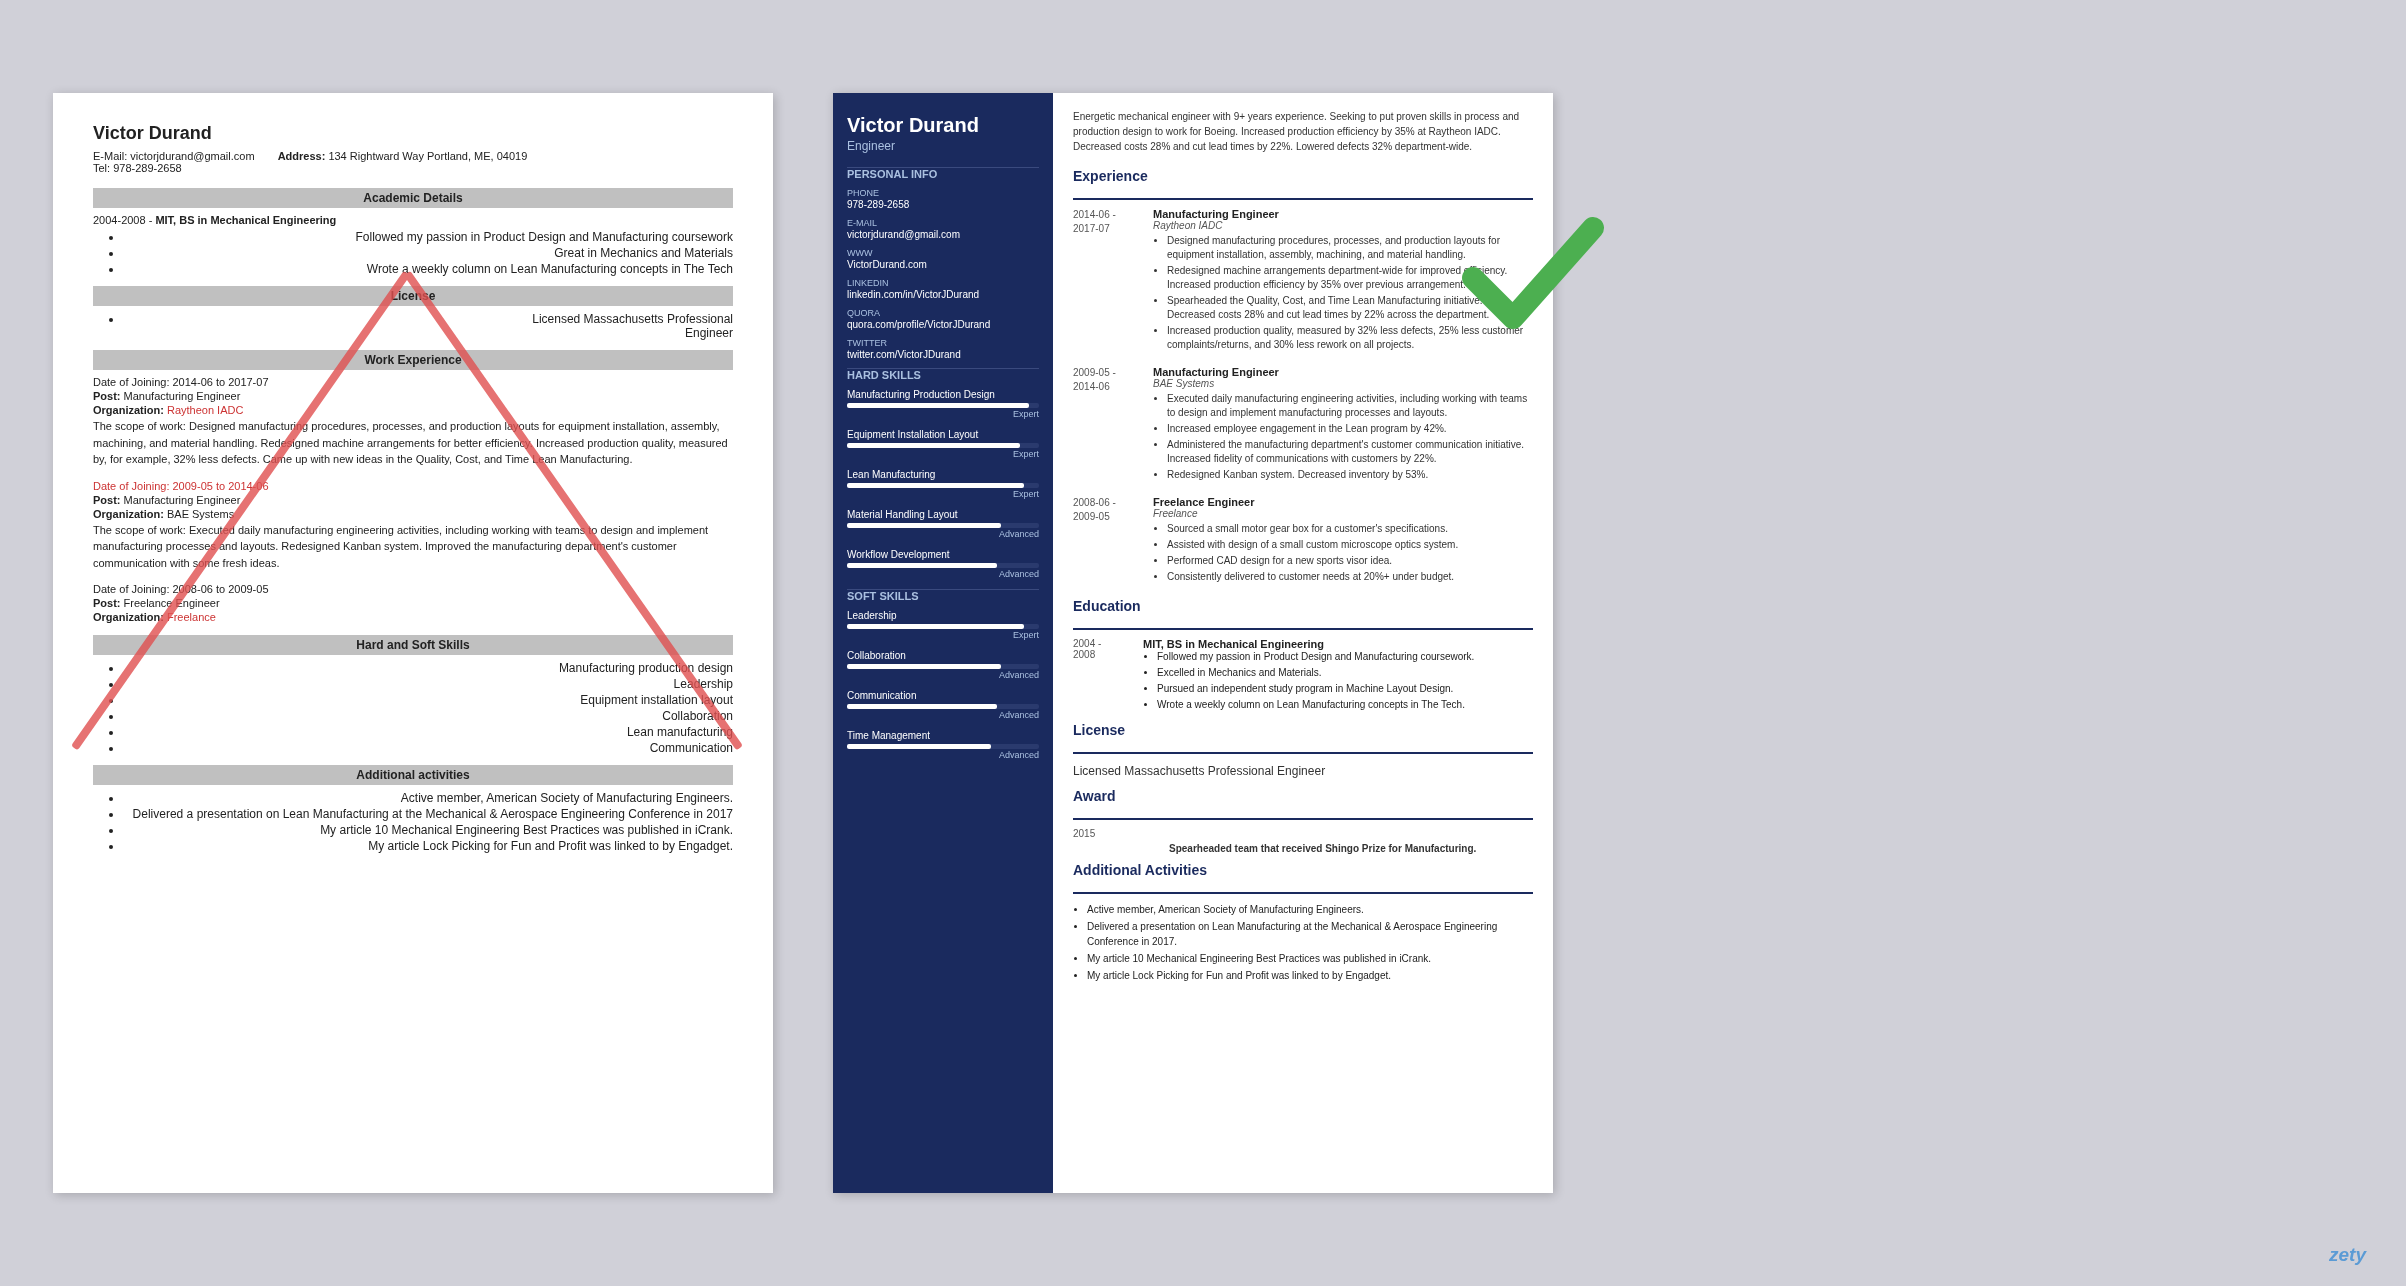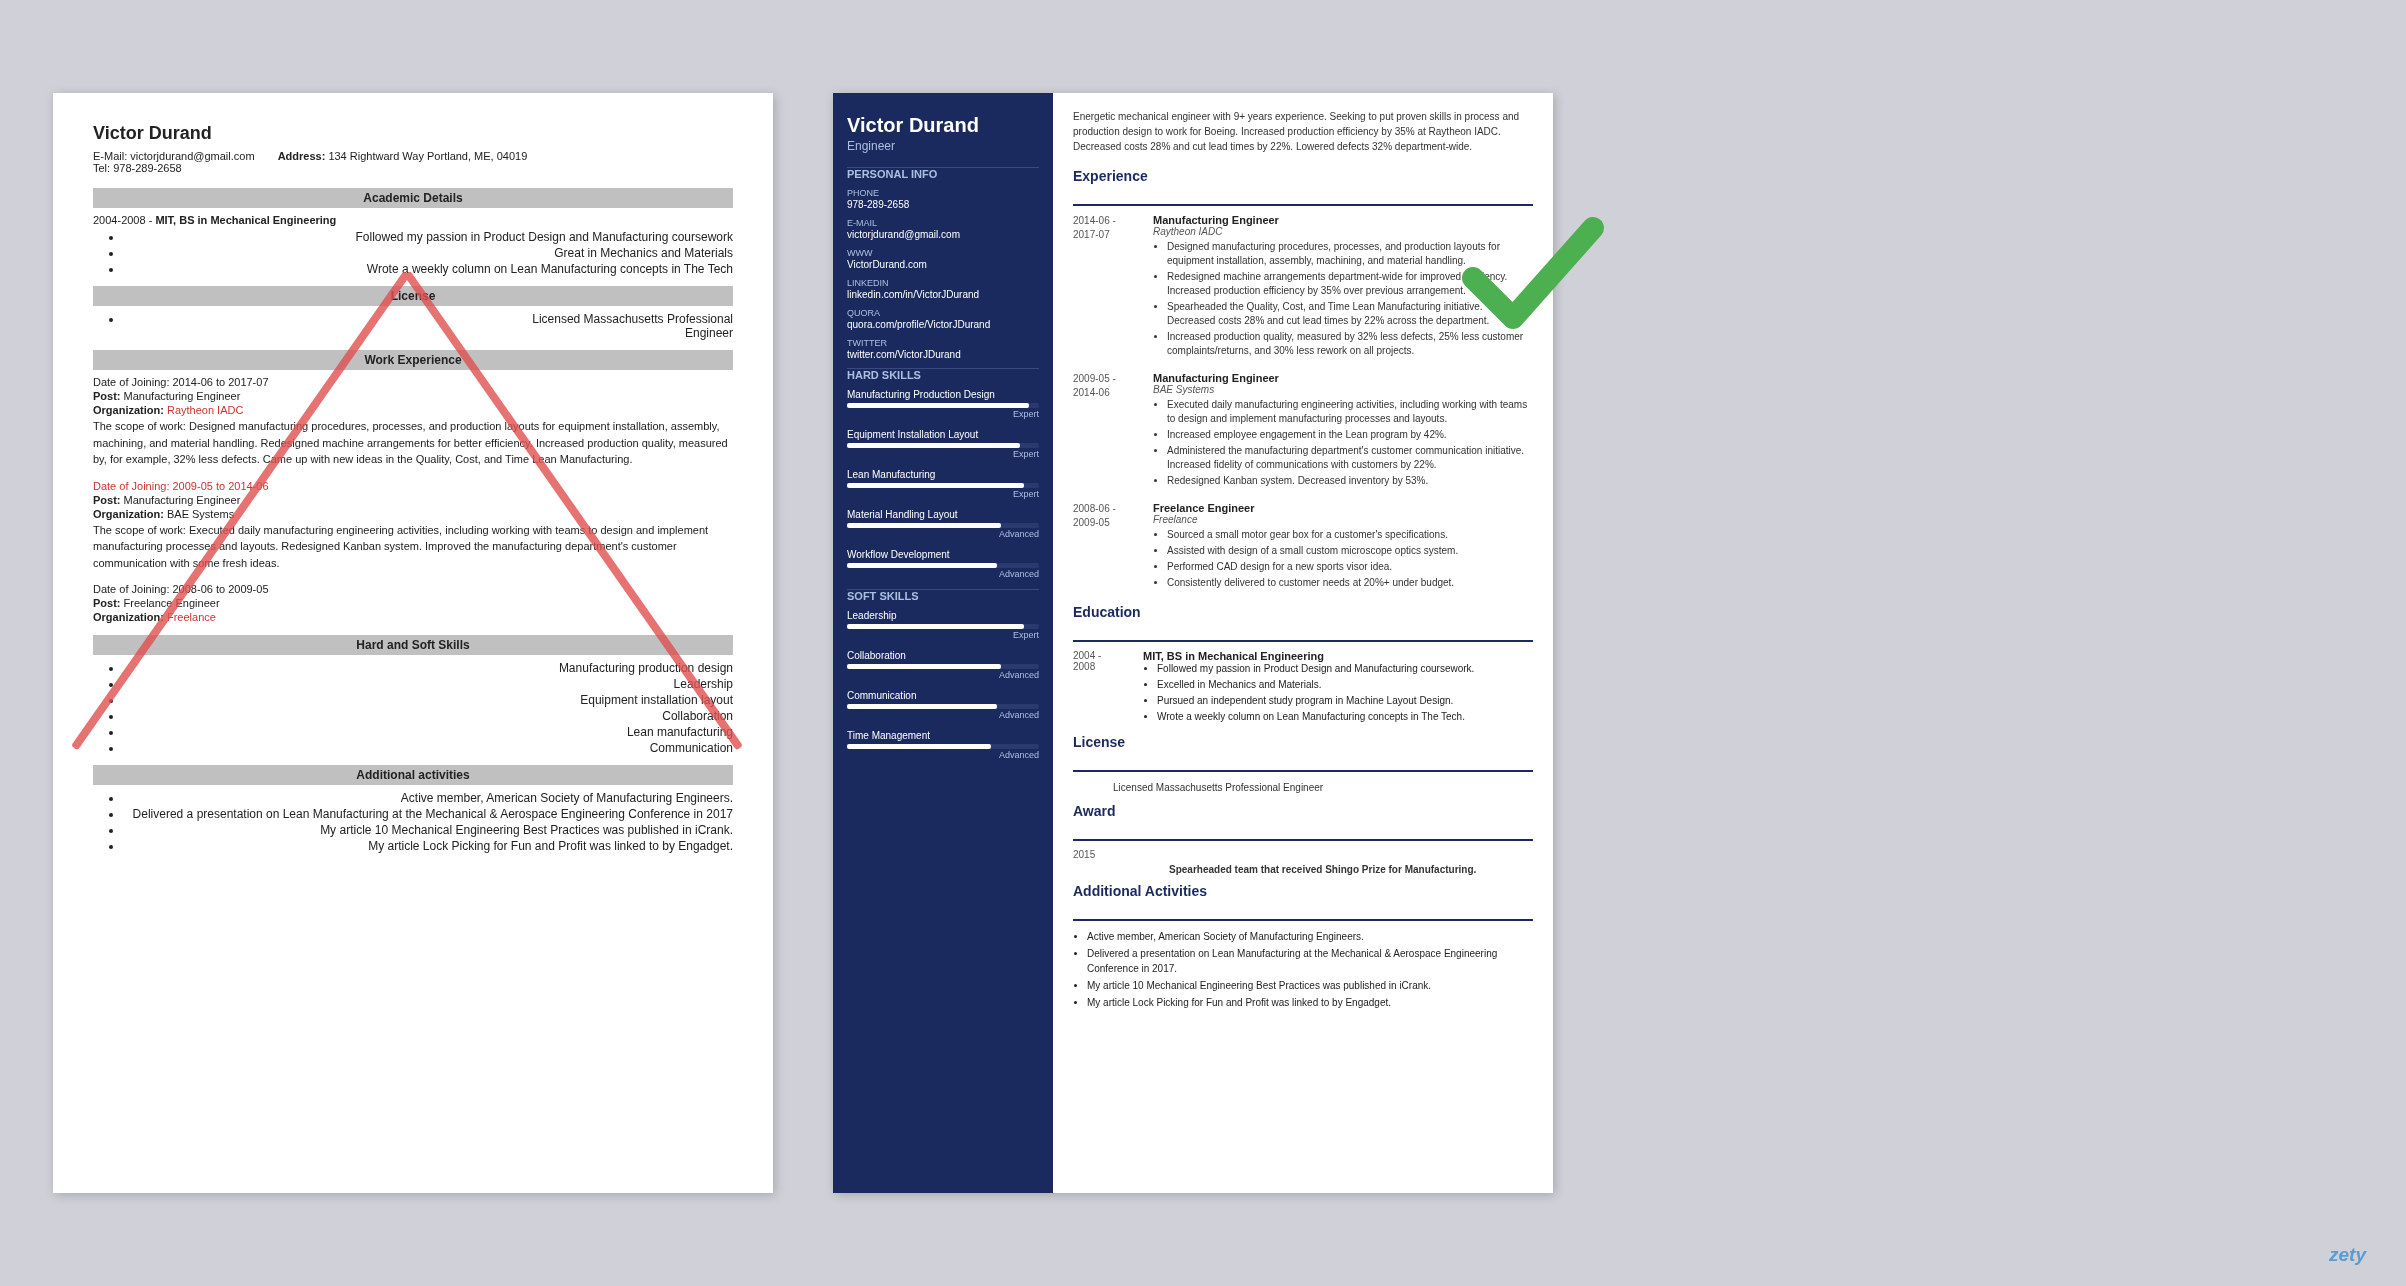--- a/index.html
+++ b/index.html
@@ -201,21 +201,21 @@
       line-height: 1.5;
       margin-bottom: 14px;
       color: #333;
     }
     .right-section-title {
       font-size: 14px;
       font-weight: bold;
       color: #1a2a5e;
       border-bottom: 2px solid #1a2a5e;
       margin-bottom: 8px;
-      padding-bottom: 20px;
+      padding-bottom: 14px;
     }
     .exp-entry {
       display: flex;
       margin-bottom: 12px;
       gap: 10px;
     }
     .exp-dates {
       font-size: 10px;
       color: #555;
       width: 70px;
@@ -261,24 +261,23 @@
     }
     .edu-content ul {
       margin-left: 14px;
     }
     .edu-content ul li {
       font-size: 10px;
       line-height: 1.4;
       margin-bottom: 2px;
     }
     .license-text, .award-text, .activity-text {
-      font-size: 10px;
+      font-size: 12px;
       color: #333;
       line-height: 1.5;
-      margin-left: 40px;
     }
     .award-entry {
       display: flex;
       gap: 26px;
       margin-bottom: 8px;
     }
     .award-year {
       font-size: 10px;
       color: #555;
       width: 70px;

